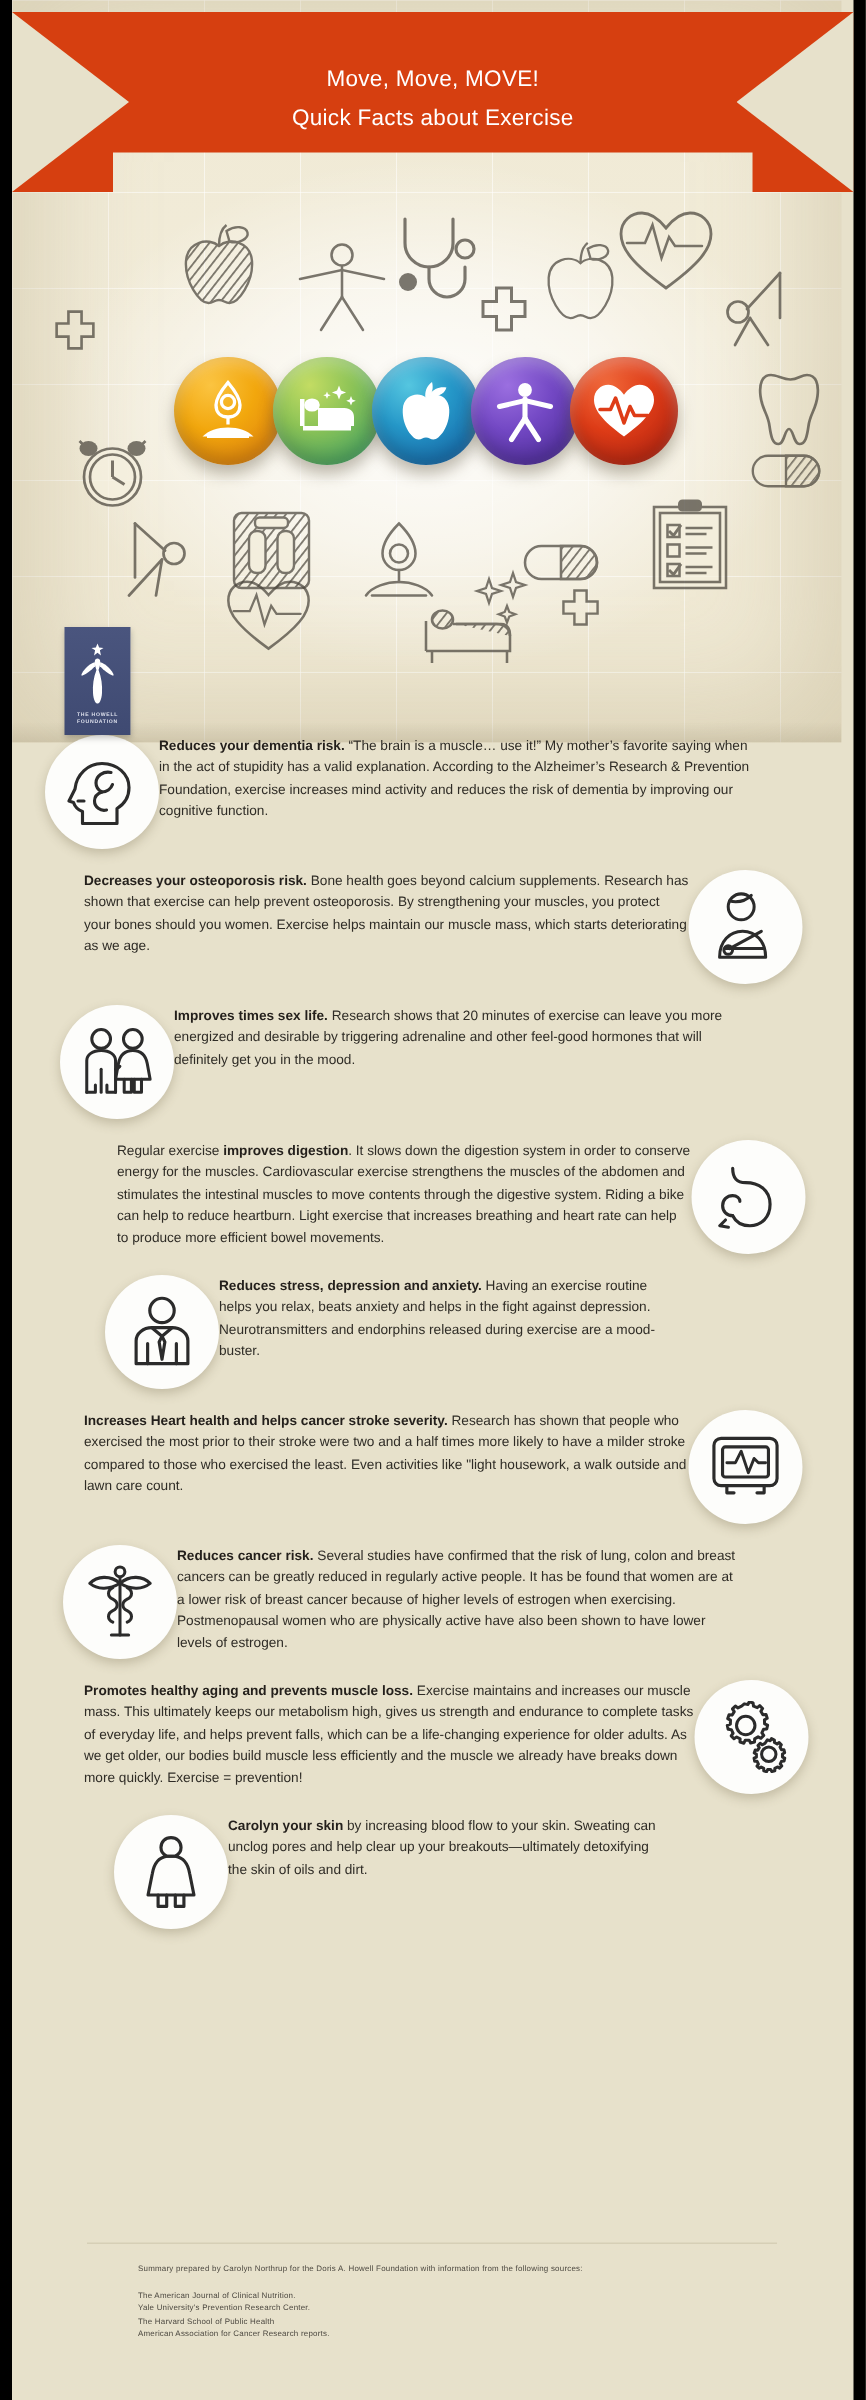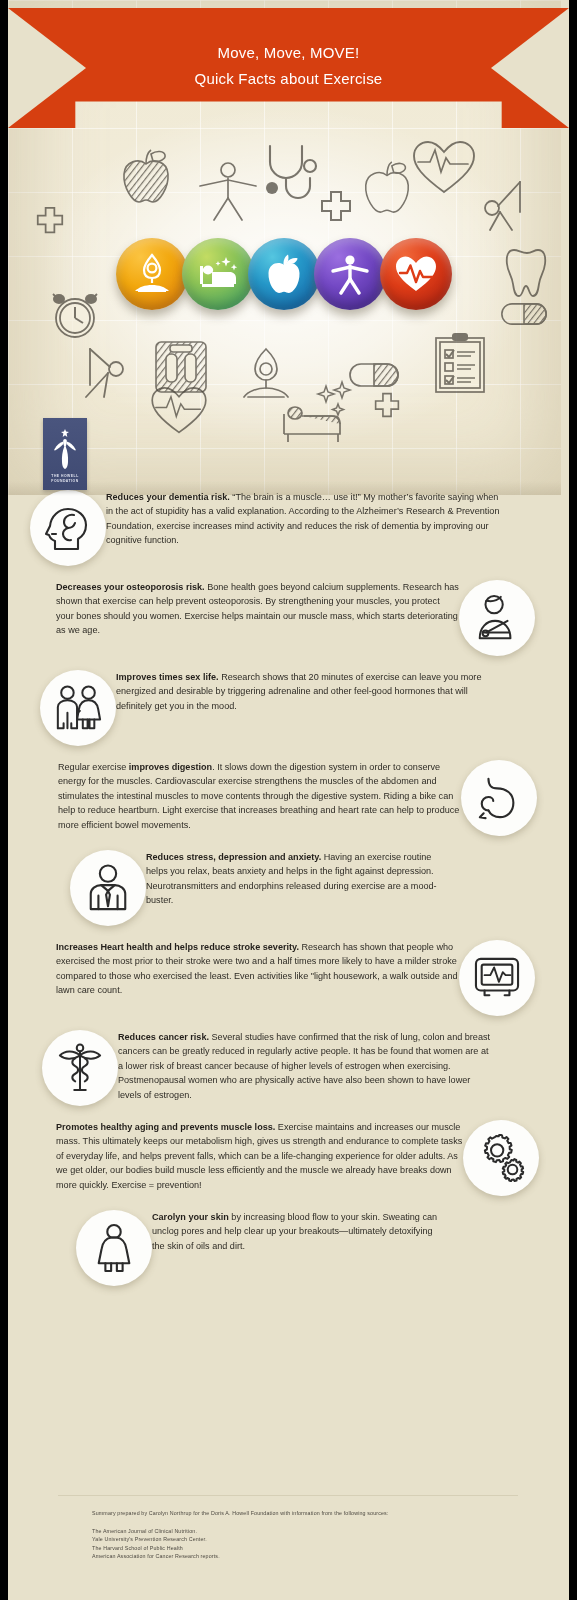--- a/index.html
+++ b/index.html
@@ -64,21 +64,21 @@
   .fact .txt{flex:1 1 auto;color:#2f2c26;font-size:9.1px;line-height:14.4px;}
   .fact .txt b{font-weight:700;color:#231f1b;}
   .fact .ico{flex:0 0 auto;width:76px;height:76px;border-radius:50%;background:#fdfdfb;
         box-shadow:0 3px 7px rgba(110,98,70,.30);display:flex;align-items:center;justify-content:center;}
   .fact .ico svg{display:block;}
 
   
   .f1{padding-left:22px;padding-right:18px;}  .f1 .txt{padding-right:18px;max-width:400px;}
   .f2{padding-left:30px;padding-right:26px;}  .f2 .txt{padding-left:18px;}
   .f3{padding-left:32px;padding-right:24px;}  .f3 .txt{padding-right:20px;max-width:372px;}
-  .f4{padding-left:32px;padding-right:24px;}  .f4 .txt{padding-left:18px;}
+  .f4{padding-left:52px;padding-right:24px;}  .f4 .txt{padding-left:18px;}
   .f5{padding-left:62px;padding-right:38px;}  .f5 .txt{padding-right:20px;max-width:296px;}
   .f6{padding-left:30px;padding-right:26px;}  .f6 .txt{padding-left:18px;}
   .f7{padding-left:34px;padding-right:28px;}  .f7 .txt{padding-right:20px;max-width:378px;}
   .f8{padding-left:30px;padding-right:22px;}  .f8 .txt{padding-left:18px;}
   .f9{padding-left:68px;padding-right:50px;}  .f9 .txt{padding-right:20px;max-width:290px;}
 
   
   .foot{position:absolute;left:8px;top:1495px;width:553px;}
   .foot-rule{position:absolute;left:50px;top:0;width:460px;height:1px;background:#d6cfb6;}
   .foot-lead{position:absolute;left:84px;top:14px;color:#4c4840;font-size:5.3px;line-height:8px;letter-spacing:.15px;}
@@ -406,21 +406,21 @@
     <div class="fact left f6">
       <div class="ico">
         <svg width="48" height="44" viewBox="0 0 50 46" fill="none" stroke="#2b2b2b" stroke-width="2.2" stroke-linejoin="round" stroke-linecap="round">
           <rect x="3" y="3" width="44" height="33" rx="5"></rect>
           <rect x="9" y="9" width="32" height="21" rx="2"></rect>
           <path d="M12 20h6l4-8 5 15 4-10 3 3h5" stroke-width="2"></path>
           <path d="M12 36v5h5M38 36v5h-5"></path>
         </svg>
       </div>
       <div class="txt">
-        <b>Increases Heart health and helps reduce stroke severity.</b><span> Research has shown that people who exercised the most prior to their stroke were two and a half times more likely to have a milder stroke compared to those who exercised the least. Even activities like "light housework, a walk outside and lawn care count.</span>
+        <b>Increases Heart health and helps cancer stroke severity.</b><span> Research has shown that people who exercised the most prior to their stroke were two and a half times more likely to have a milder stroke compared to those who exercised the least. Even activities like "light housework, a walk outside and lawn care count.</span>
       </div>
     </div>
 
     <div class="fact f7">
       <div class="ico">
         <svg width="46" height="50" viewBox="0 0 48 52" fill="none" stroke="#2b2b2b" stroke-width="2.1" stroke-linejoin="round" stroke-linecap="round">
           <circle cx="24" cy="5" r="3.4"></circle>
           <path d="M24 9v40"></path>
           <path d="M24 13c-7-6-16-5-21 0 5 4 13 5 21 0z"></path>
           <path d="M24 13c7-6 16-5 21 0-5 4-13 5-21 0z"></path>

